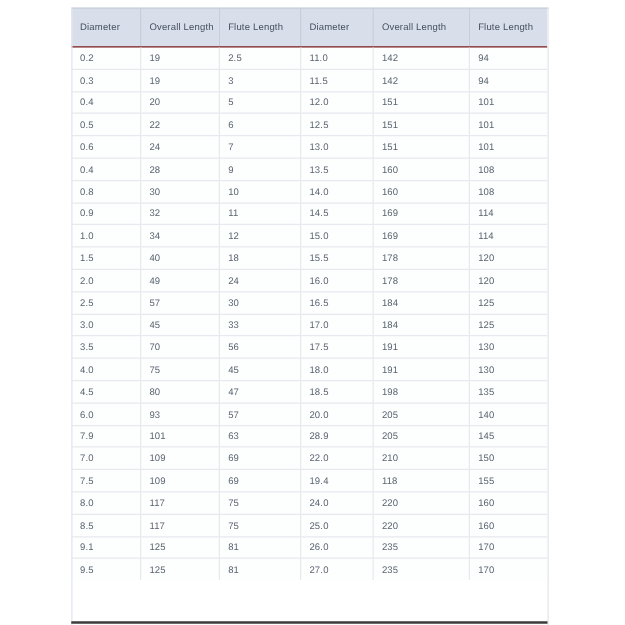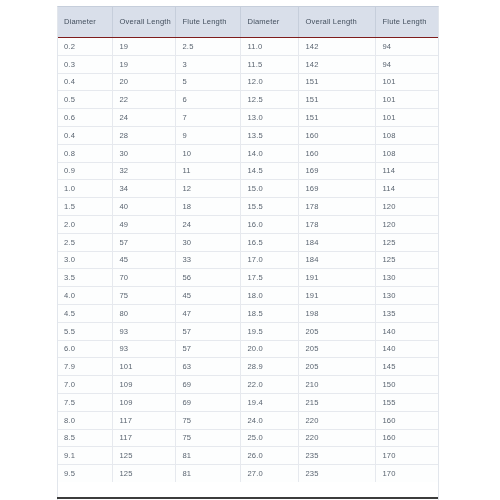--- a/index.html
+++ b/index.html
@@ -241,28 +241,20 @@
           </tr>
           <tr>
             <td>4.5</td>
             <td>80</td>
             <td>47</td>
             <td>18.5</td>
             <td>198</td>
             <td>135</td>
           </tr>
           <tr>
-            <td>5.5</td>
-            <td>93</td>
-            <td>57</td>
-            <td>19.5</td>
-            <td>205</td>
-            <td>140</td>
-          </tr>
-          <tr>
             <td>6.0</td>
             <td>93</td>
             <td>57</td>
             <td>20.0</td>
             <td>205</td>
             <td>140</td>
           </tr>
           <tr>
             <td>7.9</td>
             <td>101</td>
@@ -277,21 +269,21 @@
             <td>69</td>
             <td>22.0</td>
             <td>210</td>
             <td>150</td>
           </tr>
           <tr>
             <td>7.5</td>
             <td>109</td>
             <td>69</td>
             <td>19.4</td>
-            <td>215</td>
+            <td>118</td>
             <td>155</td>
           </tr>
           <tr>
             <td>8.0</td>
             <td>117</td>
             <td>75</td>
             <td>24.0</td>
             <td>220</td>
             <td>160</td>
           </tr>

